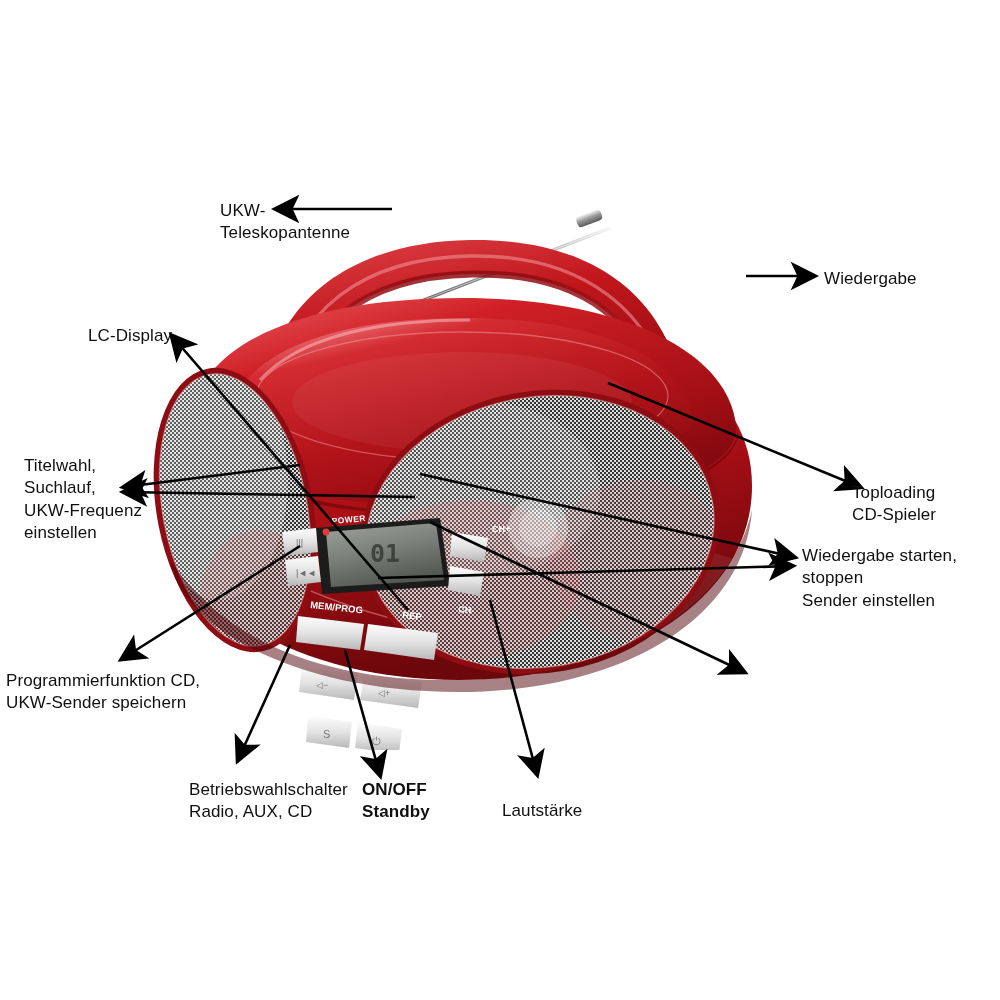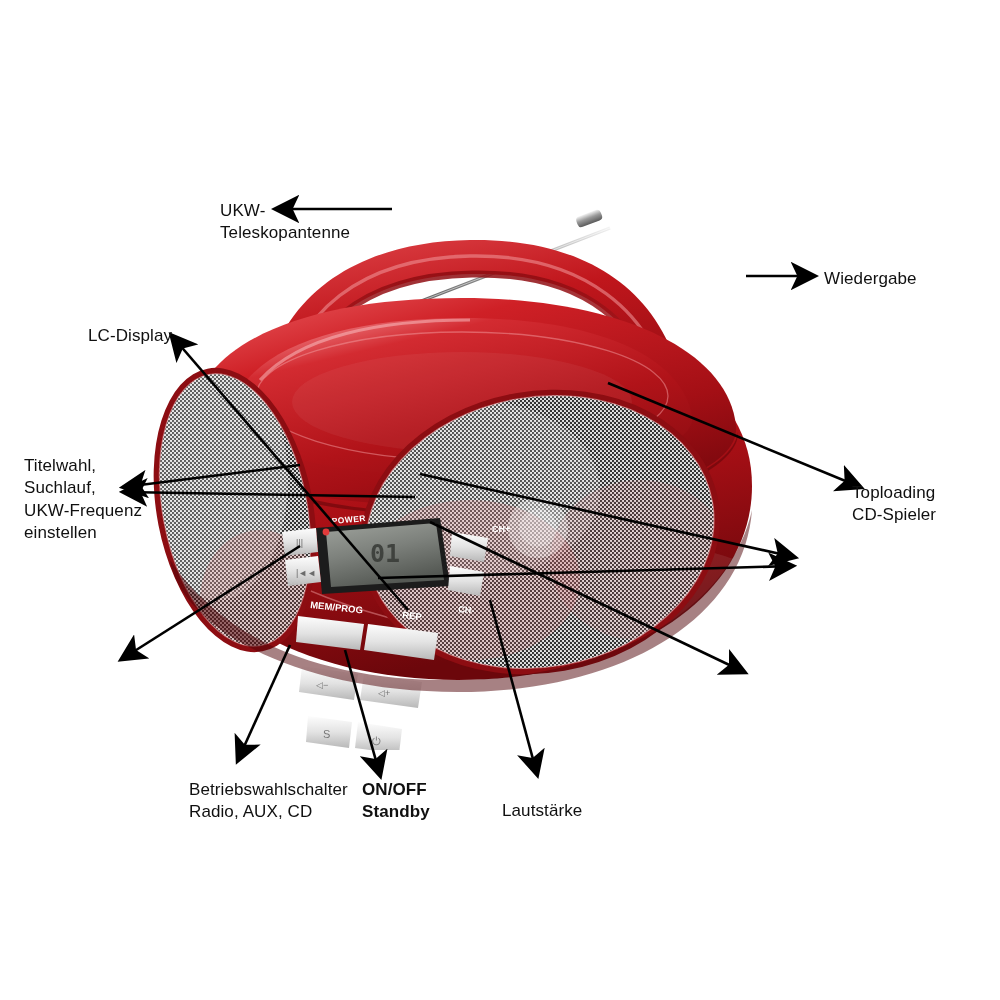--- a/index.html
+++ b/index.html
@@ -208,19 +208,24 @@
   <div class="lbl" style="left:220px;top:200px;">UKW-
 Teleskopantenne</div>
   <div class="lbl" style="left:824px;top:268px;">Wiedergabe</div>
   <div class="lbl" style="left:88px;top:325px;text-align:center;">LC-Display</div>
   <div class="lbl" style="left:812px;top:482px;margin-left:40px;">Toploading
 CD-Spieler</div>
   <div class="lbl" style="left:24px;top:455px;">Titelwahl,
 Suchlauf,
 UKW-Frequenz
 einstellen</div>
+  <div class="lbl" style="left:802px;top:545px;">Wiedergabe starten,
+stoppen
+Sender einstellen</div>
+  <div class="lbl" style="left:6px;top:670px;">Programmierfunktion CD,
+UKW-Sender speichern</div>
   <div class="lbl" style="left:189px;top:762px;margin-top:17px;">Betriebswahlschalter
 Radio, AUX, CD</div>
   <div class="lbl" style="left:362px;top:779px;font-weight:bold;">ON/OFF
 Standby</div>
   <div class="lbl" style="left:502px;top:800px;">Lautstärke</div>
 
 </div>
 
 </body></html>

